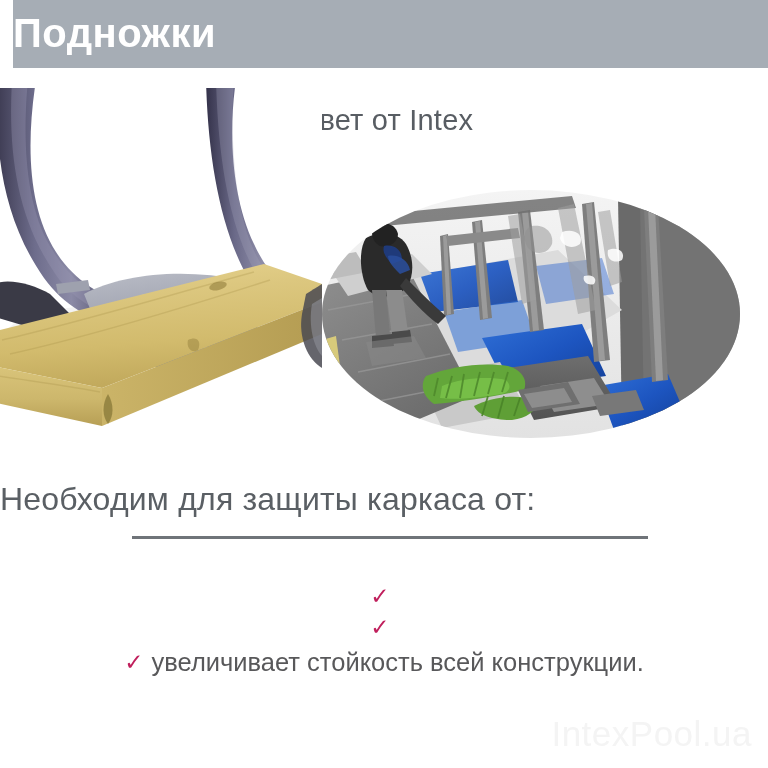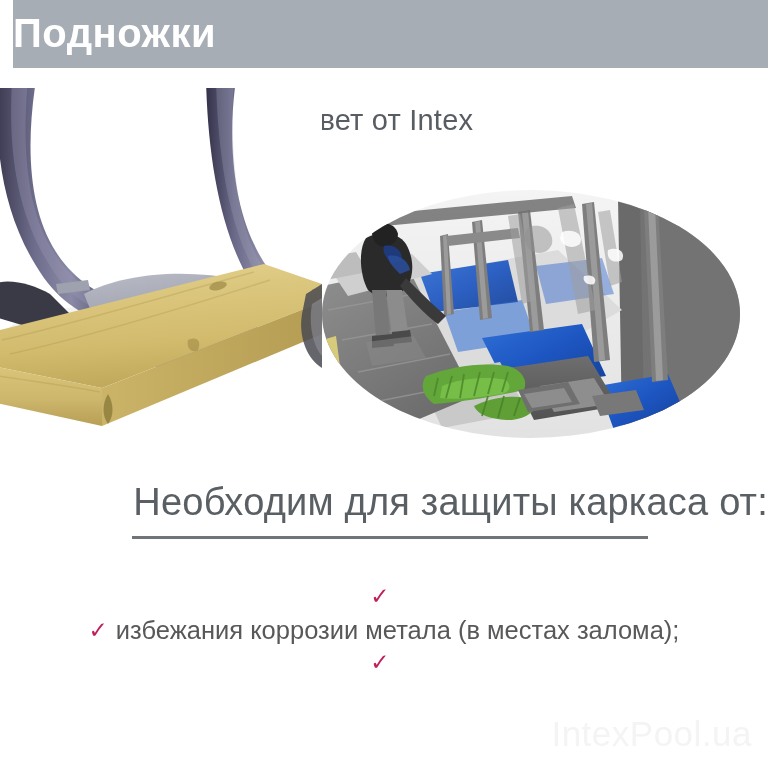--- a/index.html
+++ b/index.html
@@ -76,22 +76,22 @@
     overflow: hidden;
   }
   .photo-oval svg { display: block; }
 
   
   .section-heading {
     position: absolute;
     left: 0;
     top: 481px;
     width: 768px;
-    text-align: right;
-    font-size: 38px;
+    text-align: left;
+    font-size: 32px;
     color: #5a5f64;
     letter-spacing: 0.2px;
     white-space: nowrap;
   }
   .heading-rule {
     position: absolute;
     left: 132px;
     top: 536px;
     width: 516px;
     height: 3px;
@@ -371,22 +371,22 @@
 
   <div class="section-heading">Необходим для защиты каркаса от:</div>
   <div class="heading-rule"></div>
 
   <div class="benefits">
     <div class="benefit-row">
       <span class="check-icon">✓</span>
     </div>
     <div class="benefit-row">
       <span class="check-icon">✓</span>
-      <span>избежания коррозии метала (в местах залома);</span>
     </div>
     <div class="benefit-row">
       <span class="check-icon">✓</span>
+      <span>увеличивает стойкость всей конструкции.</span>
     </div>
   </div>
 
   <div class="watermark">IntexPool.ua</div>
 
 </div>
 
 </body></html>

